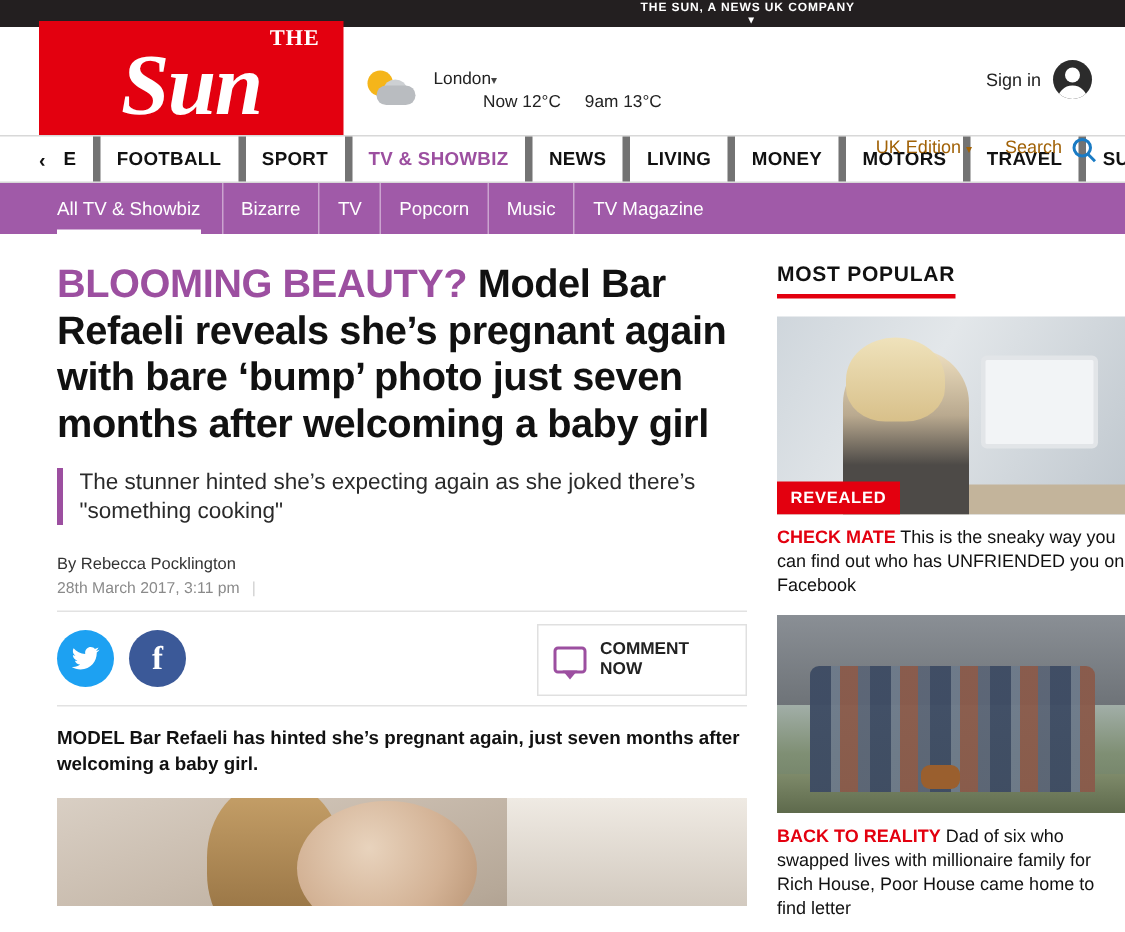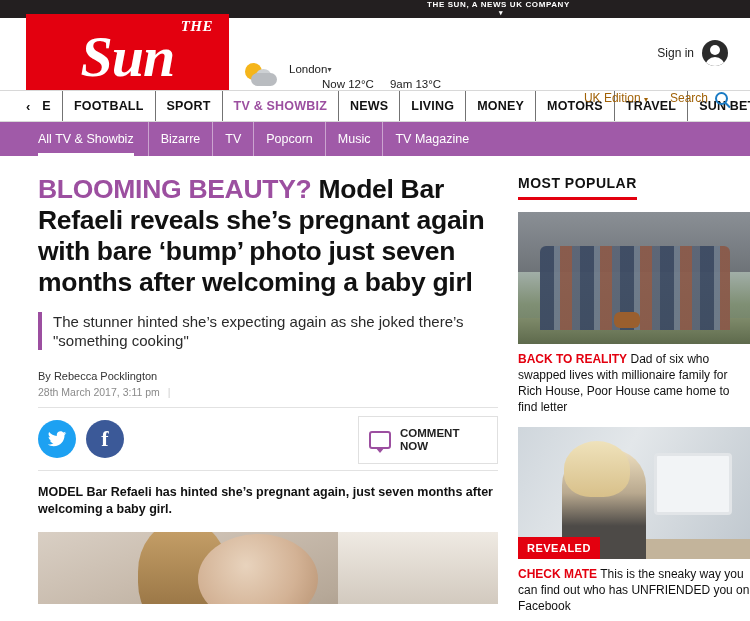--- a/index.html
+++ b/index.html
@@ -42,39 +42,38 @@
     display: flex;
     align-items: center;
     justify-content: center;
     overflow: hidden;
   }
   .logo .the {
     position: absolute;
     top: 4px; right: 16px;
     color: #fff;
     font-family: "Liberation Serif", serif;
-    font-style: italic;
     font-weight: bold;
     font-size: 15px;
     letter-spacing: .5px;
   }
   .logo .sun {
     color: #fff;
     font-family: "Liberation Serif", serif;
     font-style: italic;
     font-weight: bold;
     font-size: 58px;
     line-height: 58px;
     margin-top: 10px;
     letter-spacing: -1px;
   }
 
   .weather {
     position: absolute;
-    left: 243px; top: 44px;
+    left: 243px; top: 28px;
     display: flex;
     align-items: center;
   }
   .weather .wicon { width: 38px; height: 30px; position: relative; margin-right: 8px; }
   .weather .sun-c {
     position: absolute; left: 2px; top: 1px;
     width: 17px; height: 17px; border-radius: 50%;
     background: #f5b51a;
   }
   .weather .cloud1 {
@@ -146,21 +145,21 @@
   }
   .mainnav .arrow {
     display:flex; align-items:center; padding: 0 8px 0 0;
     color:#111; font-size: 13px;
   }
   .mainnav a {
     display: flex; align-items: center;
     padding: 0 11px;
     color: #111;
     text-decoration: none;
-    border-left: 1px solid #737373;
+    border-left: 5px solid #737373;
     letter-spacing: .2px;
     white-space: nowrap;
   }
   .mainnav a:first-of-type { border-left: none; padding-left: 4px; }
   .mainnav a.active { color: #9c4fa0; }
 
   
   .subnav {
     height: 34px;
     background: #a05aa8;
@@ -457,35 +456,35 @@
         <div class="bright"></div>
         <div class="hair"></div>
         <div class="face"></div>
       </div>
     </div>
 
     <div class="rail">
       <div class="railtitle">MOST POPULAR</div>
 
       <div class="railcard">
-        <div class="railimgwrap img2">
-          <div class="house"></div>
-            <div class="ground"></div>
-            <div class="group"></div>
-            <div class="dog"></div>
-        </div>
-        <div class="railtext"><span class="tag">BACK TO REALITY</span><span> Dad of six who swapped lives with millionaire family for Rich House, Poor House came home to find letter</span></div>
-      </div>
-
-      <div class="railcard">
         <div class="railimgwrap img1">
           <div class="desk"></div>
             <div class="monitor"></div>
             <div class="person"></div>
             <div class="hairb"></div>
           <span class="revealed">REVEALED</span>
         </div>
         <div class="railtext"><span class="tag">CHECK MATE</span><span> This is the sneaky way you can find out who has UNFRIENDED you on Facebook</span></div>
       </div>
+
+      <div class="railcard">
+        <div class="railimgwrap img2">
+          <div class="house"></div>
+            <div class="ground"></div>
+            <div class="group"></div>
+            <div class="dog"></div>
+        </div>
+        <div class="railtext"><span class="tag">BACK TO REALITY</span><span> Dad of six who swapped lives with millionaire family for Rich House, Poor House came home to find letter</span></div>
+      </div>
     </div>
 
   </div>
 </div>
 
 </body></html>

